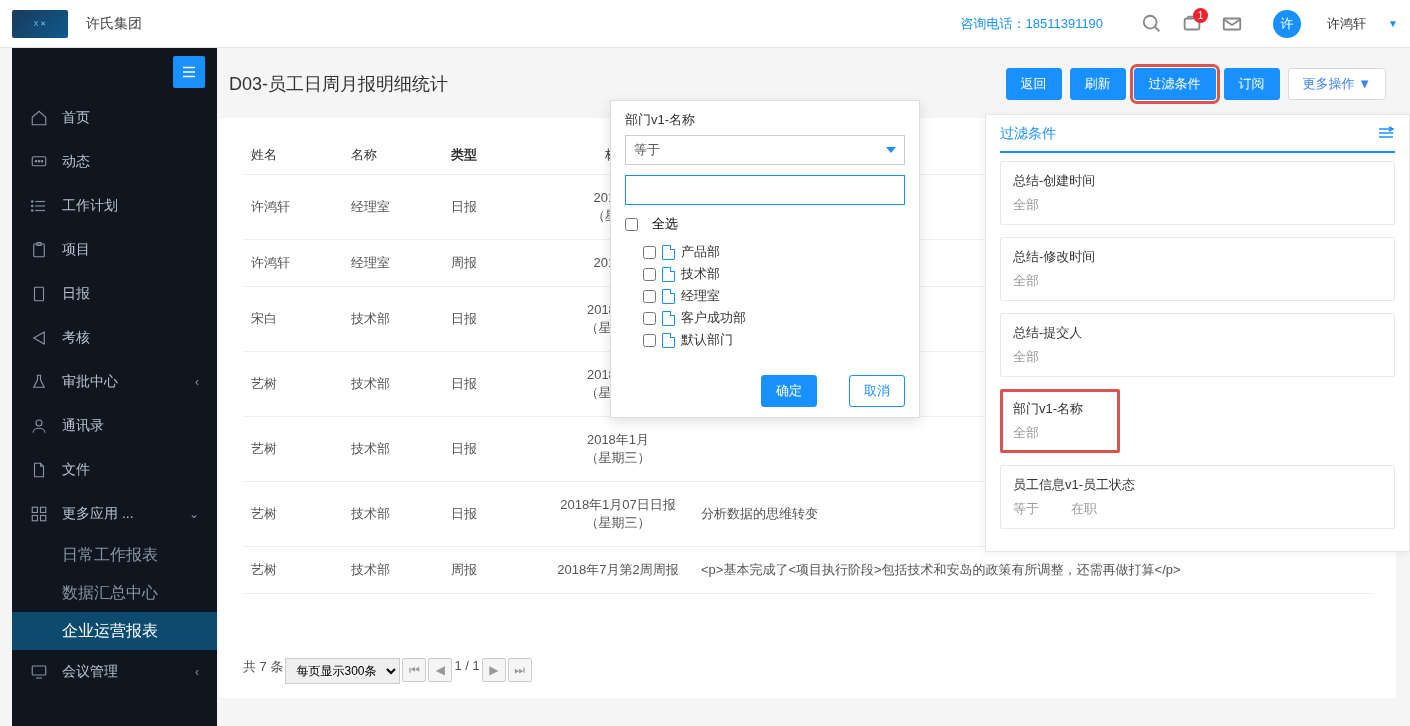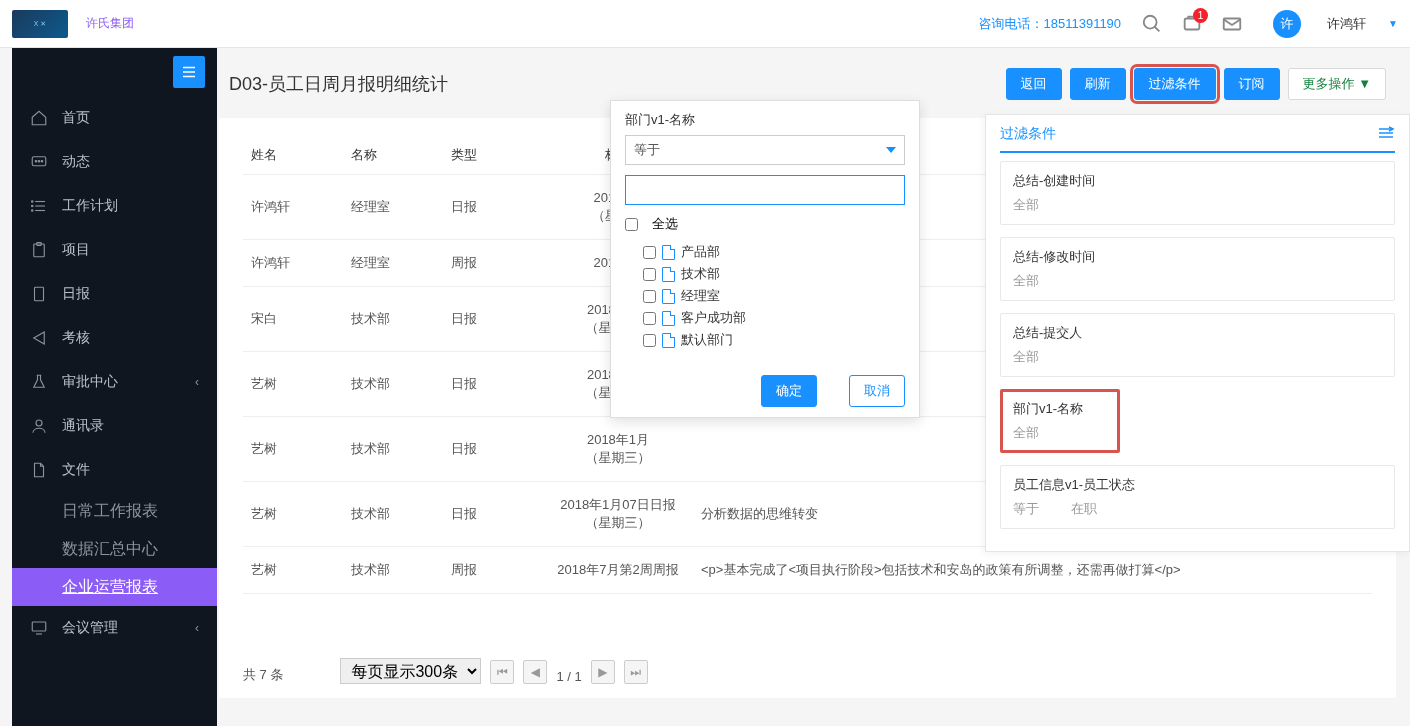--- a/index.html
+++ b/index.html
@@ -1,58 +1,58 @@
 <!DOCTYPE html>
 <html><head>
   <meta charset="utf-8">
   <style>
     * { margin: 0; padding: 0; box-sizing: border-box; font-family: "Microsoft YaHei", sans-serif; }
     body { background: #f5f5f5; width: 1410px; height: 726px; overflow: hidden; position: relative; }
     
     .header { height: 48px; background: #fff; display: flex; align-items: center; padding: 0 12px; border-bottom: 1px solid #e5e5e5; }
     .logo { width: 56px; height: 28px; background: linear-gradient(135deg, #1a3a5c, #0d5a8e); border-radius: 2px; margin-right: 18px; display:flex; align-items:center; justify-content:center; color:#7fc9f0; font-size:7px; }
-    .company-name { font-size: 12px; color: #8b5cf6; flex: 1; }
-    .contact { font-size: 13px; color: #1890ff; margin-right: 20px; }
+    .company-name { font-size: 14px; color: #404040; flex: 1; }
+    .contact { font-size: 13px; color: #1890ff; margin-right: 38px; }
     .header-icons { display: flex; align-items: center; gap: 18px; }
     .header-icon { width: 22px; height: 22px; color: #888; cursor: pointer; position: relative; }
     .badge { position: absolute; top: -5px; right: -5px; background: #f5222d; color: #fff; font-size: 10px; width: 15px; height: 15px; border-radius: 50%; display: flex; align-items: center; justify-content: center; }
     .avatar { width: 28px; height: 28px; border-radius: 50%; background: #1890ff; color: #fff; display: flex; align-items: center; justify-content: center; font-size: 13px; margin-left: 12px; }
     .username { font-size: 13px; color: #333; margin-left: 8px; }
     .dropdown-arrow { color: #1890ff; font-size: 10px; margin-left: 4px; }
     
     .sidebar { position: absolute; left: 12px; top: 48px; width: 205px; height: calc(100% - 48px); background: #0f161f; color: #ccc; }
     .sidebar-toggle { display: flex; justify-content: flex-end; padding: 8px 12px; }
     .hamburger { width: 32px; height: 32px; background: #1890ff; display: flex; align-items: center; justify-content: center; border-radius: 2px; cursor: pointer; }
     .hamburger svg { width: 18px; height: 18px; color: #fff; }
     .nav-item { height: 44px; display: flex; align-items: center; padding: 0 18px; cursor: pointer; font-size: 14px; color: #b8c2cc; }
     .nav-icon { width: 18px; height: 18px; margin-right: 14px; color: #8a94a0; flex-shrink: 0; }
     .nav-chevron { margin-left: auto; font-size: 12px; color: #8a94a0; }
     .sub-item { height: 38px; display: flex; align-items: center; padding-left: 50px; font-size: 16px; cursor: pointer; color: #8a94a0; }
-    .sub-item.active { background: #8b5cf6; color: #fff; text-decoration: underline; }
+    .sub-item.active { background: #0c4a6e; color: #fff; }
     
     .main { position: absolute; left: 205px; top: 48px; right: 0; bottom: 0; padding: 14px; overflow: auto; }
     .page-header { display: flex; align-items: center; margin-bottom: 18px; padding: 6px 10px 0 10px; }
     .page-title { font-size: 18px; font-weight: 500; color: #333; flex: 1; }
     .btn { height: 32px; padding: 0 14px; border: 1px solid #1890ff; background: #1890ff; color: #fff; font-size: 13px; border-radius: 3px; cursor: pointer; margin-left: 8px; }
     .btn.outline { background: #fff; color: #1890ff; }
-    .btn.plain { background: #fff; border-color: #d9d9d9; color: #15803d; }
+    .btn.plain { background: #fff; border-color: #d9d9d9; color: #3b82f6; }
     .btn.highlight { outline: 3px solid #d9534f; outline-offset: 1px; }
     
     .content-card { background: #fff; border-radius: 2px; padding: 18px 24px; min-height: 580px; position: relative; }
     .table { width: 100%; border-collapse: collapse; font-size: 13px; color: #555; table-layout: fixed; }
     .table th { text-align: left; font-weight: 500; color: #333; padding: 10px 8px; border-bottom: 1px solid #eee; }
     .table td { padding: 14px 8px; border-bottom: 1px solid #eee; vertical-align: middle; }
     .table .col-name { width: 100px; }
     .table .col-dept { width: 100px; }
-    .table .col-type { width: 100px; }
+    .table .col-type { width: 100px; font-weight: bold; }
     .table .col-title { width: 150px; text-align: center; }
     .table .col-summary { width: auto; }
     .summary-cell { display: -webkit-box; -webkit-line-clamp: 2; -webkit-box-orient: vertical; overflow: hidden; }
-    .pagination { position: absolute; bottom: 14px; left: 24px; display: flex; align-items: flex-end; gap: 9px; font-size: 13px; color: #555; }
-    .page-select { height: 26px; border: 1px solid #ccc; padding: 0 6px; font-size: 16px; margin-left: 48px; }
+    .pagination { position: absolute; bottom: 14px; left: 24px; display: flex; align-items: flex-start; gap: 2px; font-size: 13px; color: #555; }
+    .page-select { height: 26px; border: 1px solid #ccc; padding: 0 6px; font-size: 12px; }
     .page-btn { width: 24px; height: 24px; border: 1px solid #ccc; background: #f5f5f5; display: flex; align-items: center; justify-content: center; cursor: pointer; font-size: 12px; color: #999; border-radius: 2px; }
     
     .filter-panel { position: absolute; right: 0; top: 66px; width: 425px; background: #fff; border: 1px solid #e5e5e5; padding: 10px 14px; box-shadow: -2px 2px 8px rgba(0,0,0,0.05); }
     .filter-header { display: flex; align-items: center; border-bottom: 2px solid #1890ff; padding-bottom: 8px; margin-bottom: 8px; color: #1890ff; font-size: 14px; }
     .filter-header-icon { margin-left: auto; color: #1890ff; }
     .filter-card { border: 1px solid #e8e8e8; border-radius: 2px; padding: 10px 12px; margin-bottom: 12px; font-size: 13px; }
     .filter-card.highlight { border: 3px solid #d9534f; padding: 8px 10px; width: 120px; }
     .filter-card-title { color: #333; margin-bottom: 6px; }
     .filter-card-value { color: #999; }
     .filter-card-value .val { color: #999; margin-left: 32px; }
@@ -176,20 +176,30 @@
           </svg></span>
         <span>通讯录</span>
       </div>
       <div class="nav-item">
         <span class="nav-icon"><svg viewBox="0 0 24 24" fill="none" stroke="currentColor" stroke-width="1.5">
             <path d="M14 3H6v18h12V7z"></path>
             <path d="M14 3v4h4"></path>
           </svg></span>
         <span>文件</span>
       </div>
+      <div class="nav-item">
+        <span class="nav-icon"><svg viewBox="0 0 24 24" fill="none" stroke="currentColor" stroke-width="1.5">
+            <rect x="3" y="3" width="7" height="7"></rect>
+            <rect x="14" y="3" width="7" height="7"></rect>
+            <rect x="3" y="14" width="7" height="7"></rect>
+            <rect x="14" y="14" width="7" height="7"></rect>
+          </svg></span>
+        <span>更多应用 ...</span>
+        <span class="nav-chevron">⌄</span>
+      </div>
       <div class="sub-item">日常工作报表</div>
       <div class="sub-item">数据汇总中心</div>
       <div class="sub-item active">企业运营报表</div>
       <div class="nav-item">
         <span class="nav-icon"><svg viewBox="0 0 24 24" fill="none" stroke="currentColor" stroke-width="1.5">
             <rect x="3" y="4" width="18" height="12" rx="1"></rect>
             <line x1="8" y1="20" x2="16" y2="20"></line>
           </svg></span>
         <span>会议管理</span>
         <span class="nav-chevron">‹</span>

